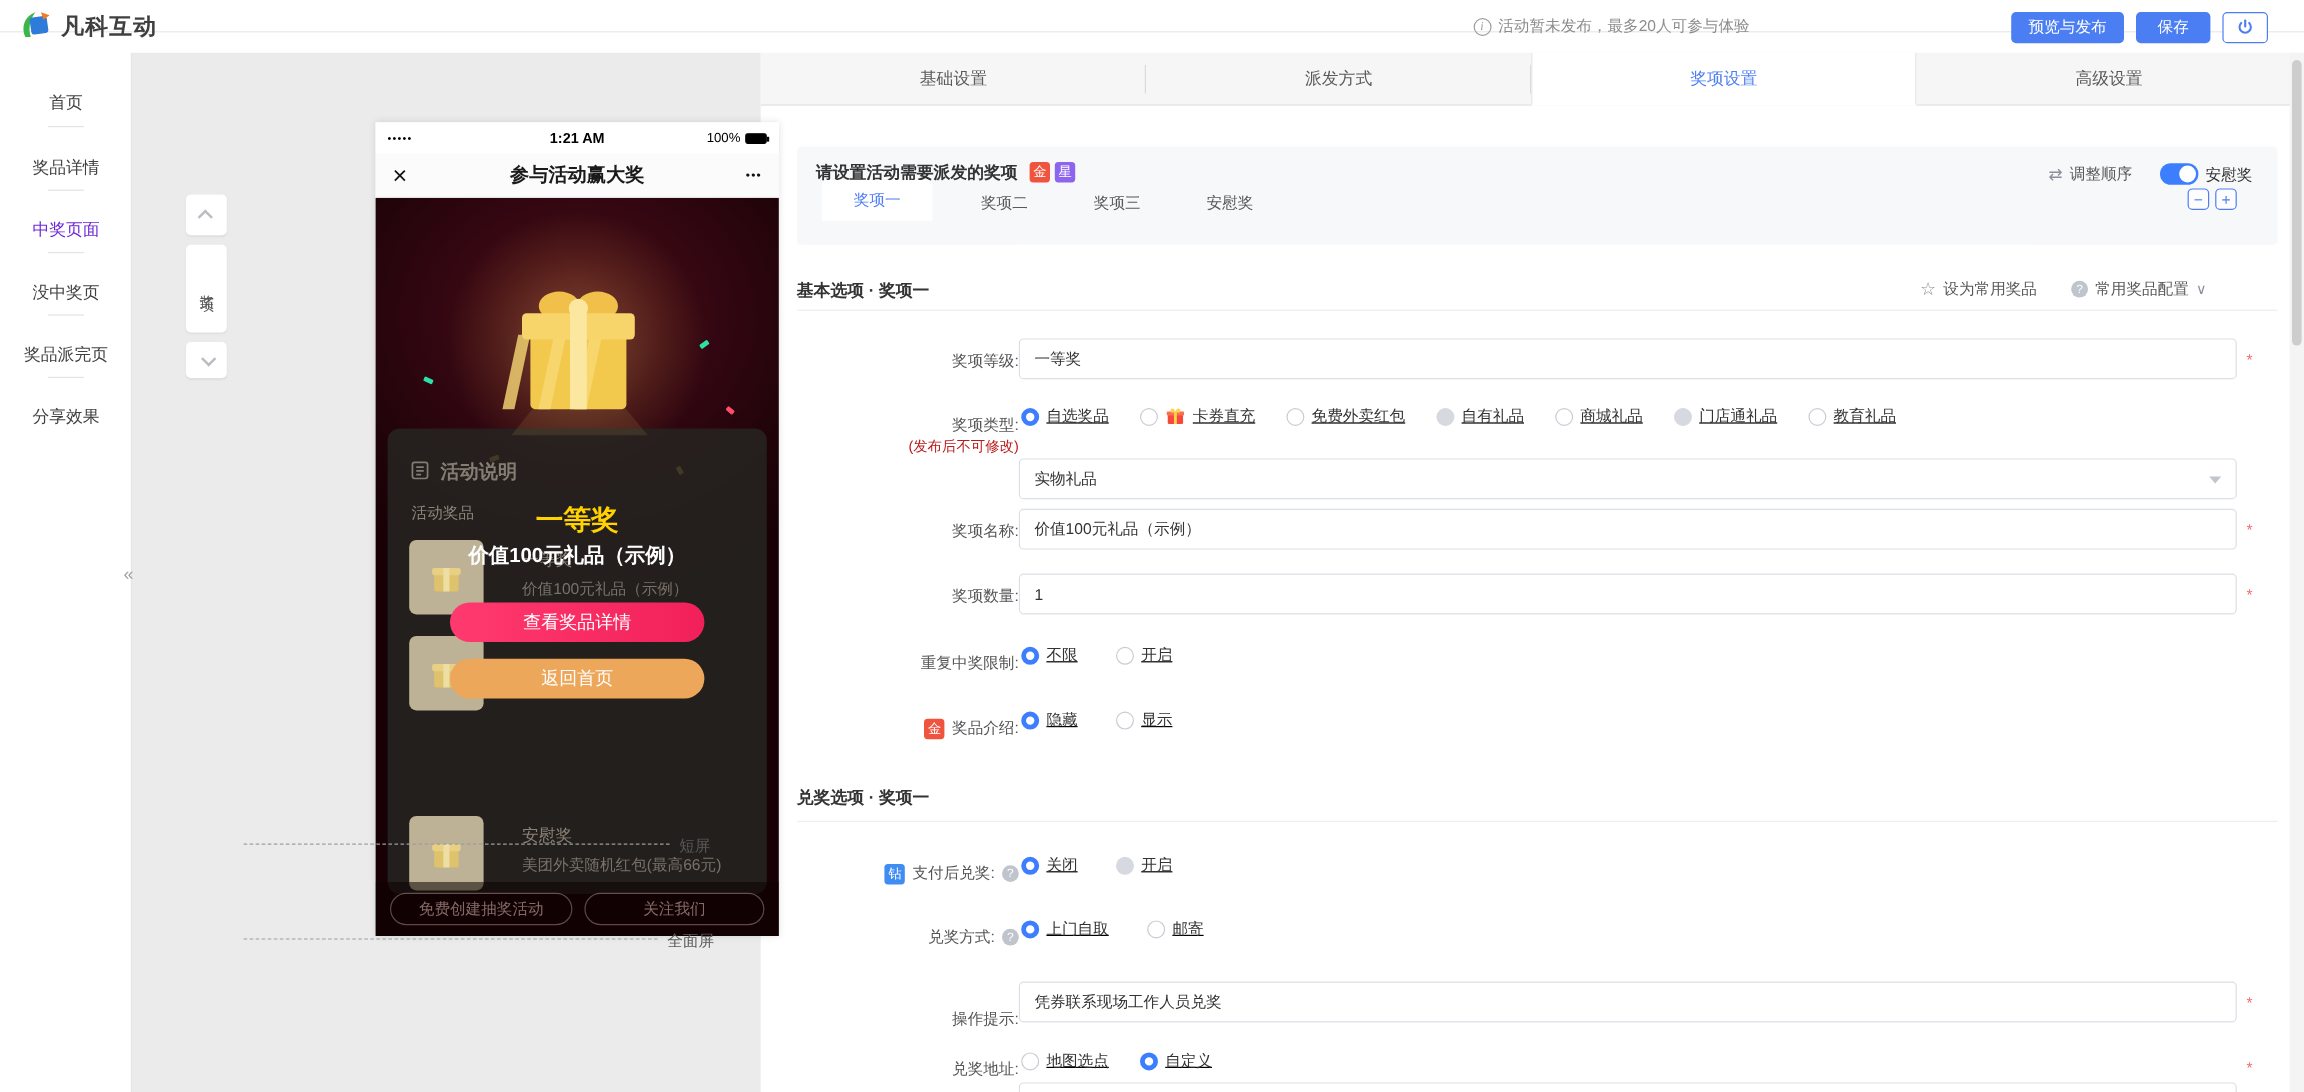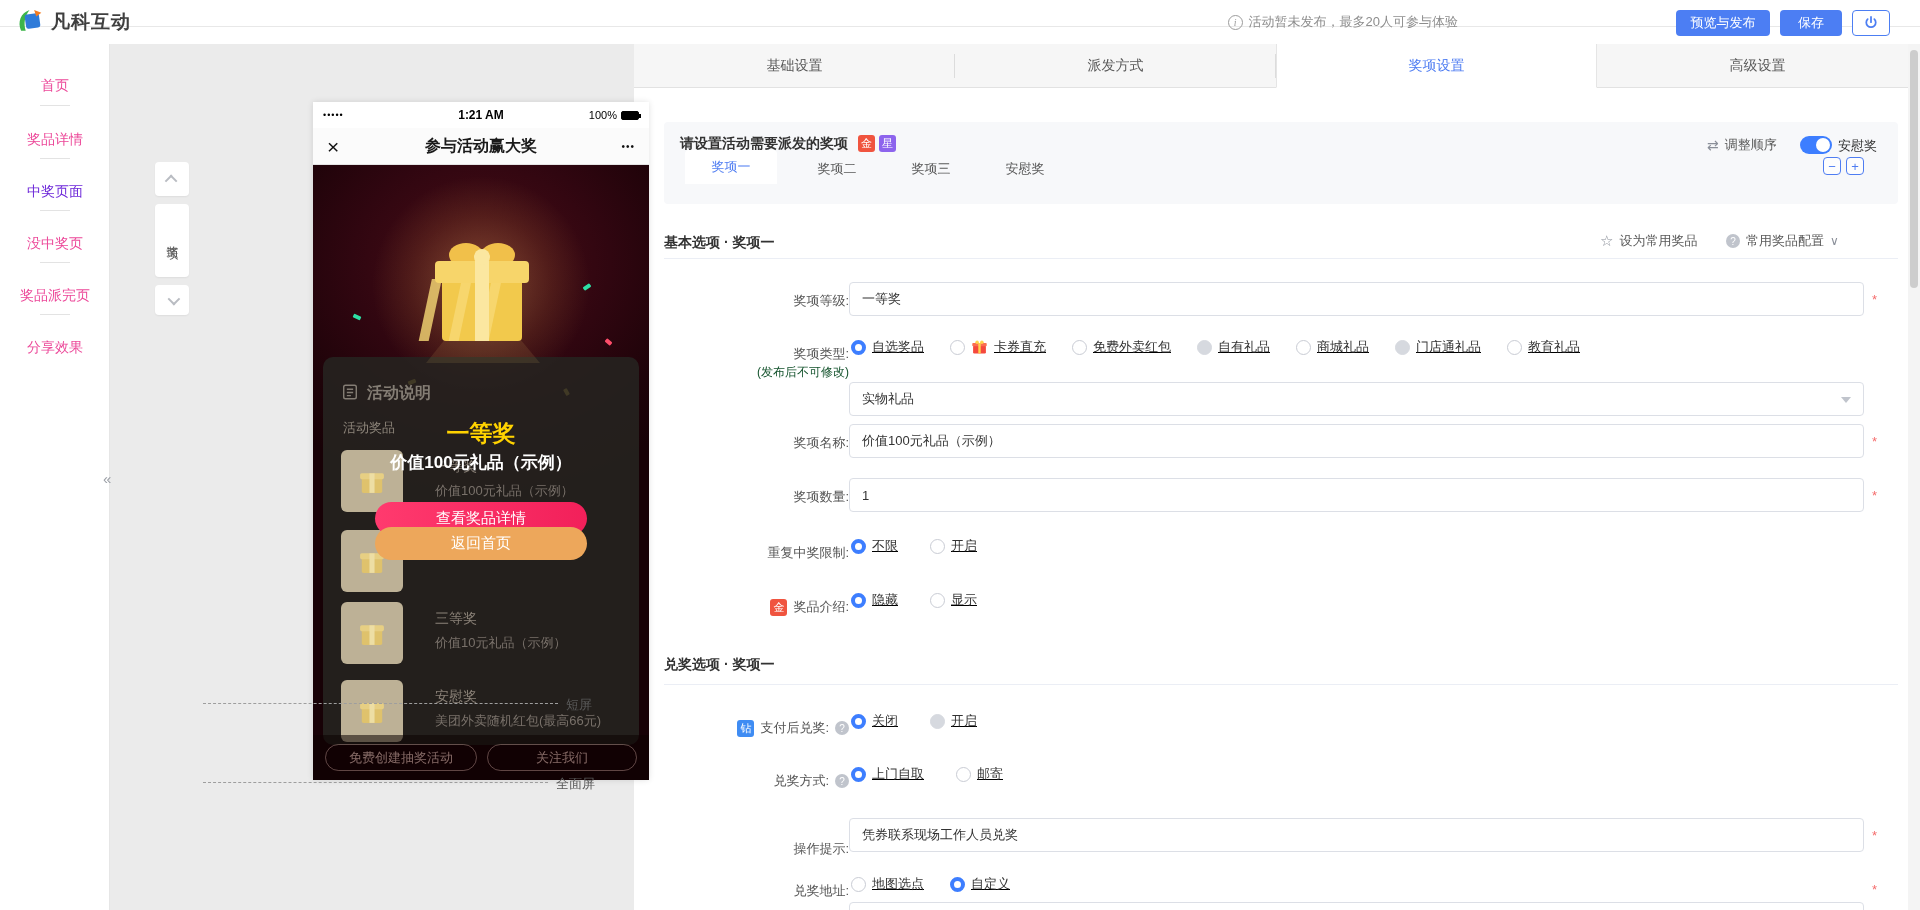--- a/index.html
+++ b/index.html
@@ -14,21 +14,21 @@
   .logo-text { font-size:19px; font-weight:700; color:#3f3f3f; letter-spacing:1px; }
   .hdr-note { right:462px; top:0; height:44px; display:flex; align-items:center; gap:6px; color:#8d8d8d; font-size:13px; }
   .icircle { width:15px; height:15px; border:1px solid #9c9c9c; border-radius:50%; color:#9c9c9c; font-size:10px;
     display:inline-flex; align-items:center; justify-content:center; font-style:italic; font-family:"Liberation Serif",serif; }
   .hdr-btn { top:10px; height:26px; background:#4c7ef3; color:#fff; font-size:13px; border:none; border-radius:4px;
     display:flex; align-items:center; justify-content:center; cursor:pointer; }
   .hdr-btn.ghost { background:#fff; border:1px solid #4c7ef3; }
 
   
   #sidebar { left:0; top:44px; width:110px; height:866px; background:#fff; border-right:1px solid #e6e6e6; z-index:20; }
-  .side-item { position:absolute; left:0; width:110px; height:20px; text-align:center; font-size:14px; color:#ec4899; cursor:pointer; }
+  .side-item { position:absolute; left:0; width:110px; height:20px; text-align:center; font-size:14px; color:#404040; cursor:pointer; }
   .side-item.active { color:#6d28d9; }
   .side-div { position:absolute; left:40px; width:30px; border-top:1px solid #e3e3e3; }
   .collapse { left:103px; top:470px; color:#9b9fa6; font-size:15px; z-index:25; cursor:pointer; }
 
   
   #preview { left:110px; top:44px; width:524px; height:866px; background:#ebebeb; }
   .pv-btn { background:#fff; border-radius:4px; box-shadow:0 1px 2px rgba(0,0,0,.06); display:flex; align-items:center; justify-content:center; cursor:pointer; }
   .chev { width:9px; height:9px; border-left:2px solid #b9bcc2; border-top:2px solid #b9bcc2; }
   .chev.up { transform:rotate(45deg) translateY(2px); }
   .chev.down { transform:rotate(-135deg) translateY(2px); }
@@ -85,21 +85,21 @@
   .badge { display:inline-flex; width:17px; height:17px; border-radius:3px; color:#fff; font-size:11px; align-items:center; justify-content:center; }
   .ptab { position:absolute; top:32px; height:30px; font-size:13px; color:#595959; display:flex; align-items:center; justify-content:center; cursor:pointer; }
   .ptab.active { background:#fff; color:#4f7df2; border-radius:4px 4px 0 0; top:28px; height:34px; width:92px; }
   .sq-btn { position:absolute; width:18px; height:18px; border:1px solid #4f7df2; border-radius:4px; color:#4f7df2;
     font-size:13px; display:flex; align-items:center; justify-content:center; background:#fdfdfd; cursor:pointer; }
   .toggle { position:absolute; width:32px; height:18px; border-radius:9px; background:#3d7eff; cursor:pointer; }
   .toggle .knob { position:absolute; right:2px; top:2px; width:14px; height:14px; border-radius:50%; background:#fff; }
   .sec-head { font-size:14px; font-weight:700; color:#333; }
   .hr { border-top:1px solid #ebeef5; height:0; }
   .lblrow { position:absolute; display:flex; align-items:center; gap:6px; justify-content:flex-end; width:220px; font-size:13px; color:#555; }
-  .note { position:absolute; font-size:12px; color:#14532d; width:220px; text-align:right; }
+  .note { position:absolute; font-size:12px; color:#b91c1c; width:220px; text-align:right; }
   .inputbox { position:absolute; left:215px; width:1015px; height:34px; border:1px solid #dcdfe6; border-radius:4px;
     background:#fff; font-size:13px; color:#333; display:flex; align-items:center; padding:0 12px; cursor:text; }
   .selectbox { cursor:pointer; }
   .caret-dn { position:absolute; right:12px; top:14px; width:0; height:0; border-left:5px solid transparent; border-right:5px solid transparent; border-top:6px solid #c0c4cc; }
   .star { position:absolute; font-size:13px; color:#f56c6c; }
   .rgroup { position:absolute; left:217px; display:flex; align-items:center;text-decoration:underline; }
   .radio { display:inline-flex; align-items:center; gap:6px; font-size:13px; color:#333; cursor:pointer; }
   .dot { width:15px; height:15px; border-radius:50%; border:1px solid #c9ccd4; background:#fff; flex:none; }
   .radio.sel .dot { border:4.5px solid #3d7eff; }
   .radio.dis .dot { background:#d6d9df; border-color:#d6d9df; }
@@ -263,48 +263,37 @@
             <div class="p-thumb">
               <svg width="34" height="34" viewBox="0 0 40 40" opacity=".9">
                   <rect x="8" y="16" width="24" height="18" rx="2" fill="#e3c468"></rect>
                   <rect x="6" y="11" width="28" height="7" rx="2" fill="#ecd382"></rect>
                   <rect x="17" y="11" width="6" height="23" fill="#f3e3a6"></rect>
                 </svg>
             </div>
             <span class="p-lvl"></span>
             <span class="p-name"></span>
           </div>
-          <div class="p-item" style="top:245px;">
-            <div class="p-thumb">
-              <svg width="34" height="34" viewBox="0 0 40 40" opacity=".9">
-                  <rect x="8" y="16" width="24" height="18" rx="2" fill="#e3c468"></rect>
-                  <rect x="6" y="11" width="28" height="7" rx="2" fill="#ecd382"></rect>
-                  <rect x="17" y="11" width="6" height="23" fill="#f3e3a6"></rect>
-                </svg>
-            </div>
-            <span class="p-lvl">三等奖</span>
-            <span class="p-name">价值10元礼品（示例）</span>
-          </div>
           <div class="p-item" style="top:323px;">
             <div class="p-thumb">
               <svg width="34" height="34" viewBox="0 0 40 40" opacity=".9">
                   <rect x="8" y="16" width="24" height="18" rx="2" fill="#e3c468"></rect>
                   <rect x="6" y="11" width="28" height="7" rx="2" fill="#ecd382"></rect>
                   <rect x="17" y="11" width="6" height="23" fill="#f3e3a6"></rect>
                 </svg>
             </div>
             <span class="p-lvl">安慰奖</span>
             <span class="p-name">美团外卖随机红包(最高66元)</span>
           </div>
         </div>
 
         <div class="win-lvl">一等奖</div>
         <div class="win-name">价值100元礼品（示例）</div>
         <div class="win-btn" style="top:337px; background:linear-gradient(90deg,#ff3a6e,#f2205a);">查看奖品详情</div>
-        <div class="win-btn" style="top:362px; background:#eda75b;text-align:center;">返回首页</div>
+        <div class="win-btn" style="top:384px; background:#eda75b;text-align:center;">返回首页</div>
 
         <div class="phone-footer">
           <div class="pf-btn" style="left:12px; width:152px;">免费创建抽奖活动</div>
           <div class="pf-btn" style="left:174px; width:150px;">关注我们</div>
         </div>
       </div>
     </div>
 
     <div class="abs marker-line" style="left:93px; top:659px; width:355px;"></div>
     <div class="abs marker-label" style="left:456px; top:652px;">短屏</div>

